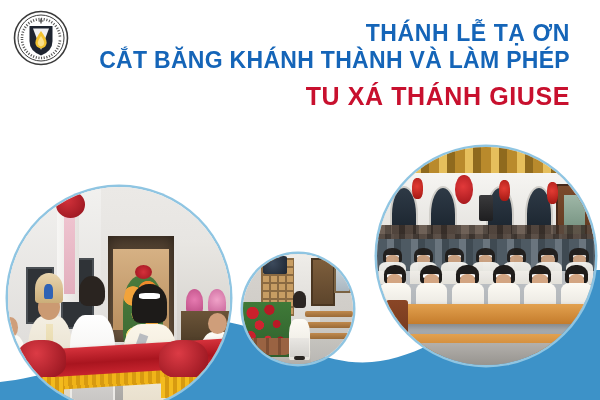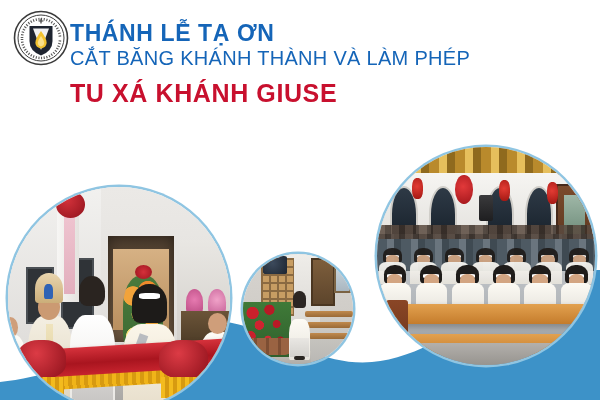--- a/index.html
+++ b/index.html
@@ -22,37 +22,37 @@
     left: 13px;
     top: 10px;
     width: 56px;
     height: 56px;
   }
   .logo-wrap svg { display: block; }
 
   
   .header-text {
     position: absolute;
-    left: 70px;
+    left: 60px;
     top: 20px;
     width: 510px;
-    text-align: left;
+    text-align: right;
   }
   .line-1 {
     color: #1565b8;
     font-size: 23px;
     font-weight: bold;
     letter-spacing: 0.6px;
     line-height: 1.18;
     white-space: nowrap;
   }
   .line-2 {
     color: #1565b8;
-    font-size: 20px;
-    font-weight: normal;
+    font-size: 23px;
+    font-weight: bold;
     letter-spacing: 0.3px;
     line-height: 1.18;
     white-space: nowrap;
   }
   .line-3 {
     color: #c8102e;
     font-size: 25px;
     font-weight: bold;
     letter-spacing: 0.6px;
     line-height: 1.3;
@@ -460,21 +460,21 @@
       <path d="M28 21 C31.6 26 33.6 29.6 33.6 32.6 C33.6 36 31.1 38.4 28 38.4
                C24.9 38.4 22.4 36 22.4 32.6 C22.4 29.6 24.4 26 28 21 Z" fill="#f2c230"></path>
       <path d="M28 26 C30.1 29.2 31.2 31.3 31.2 33.1 C31.2 35 29.7 36.4 28 36.4
                C26.3 36.4 24.8 35 24.8 33.1 C24.8 31.3 25.9 29.2 28 26 Z" fill="#fbe08a"></path>
     </svg>
   </div>
 
   <div class="header-text">
     <div class="line-1">THÁNH LỄ TẠ ƠN</div>
     <div class="line-2">CẮT BĂNG KHÁNH THÀNH VÀ LÀM PHÉP</div>
-    <div class="line-3">TU XÁ KHÁNH GIUSE</div>
+    <div class="line-3">TU XÁ THÁNH GIUSE</div>
   </div>
 
   <svg class="wave" viewBox="0 0 600 130" preserveAspectRatio="none">
     <path d="M0 128 L0 112
              C 40 108, 90 92, 130 70
              C 168 50, 210 44, 250 58
              C 290 72, 330 96, 372 92
              C 420 88, 470 52, 520 24
              C 552 6, 580 0, 600 0
              L600 130 L0 130 Z" fill="#3d92c8"></path>

